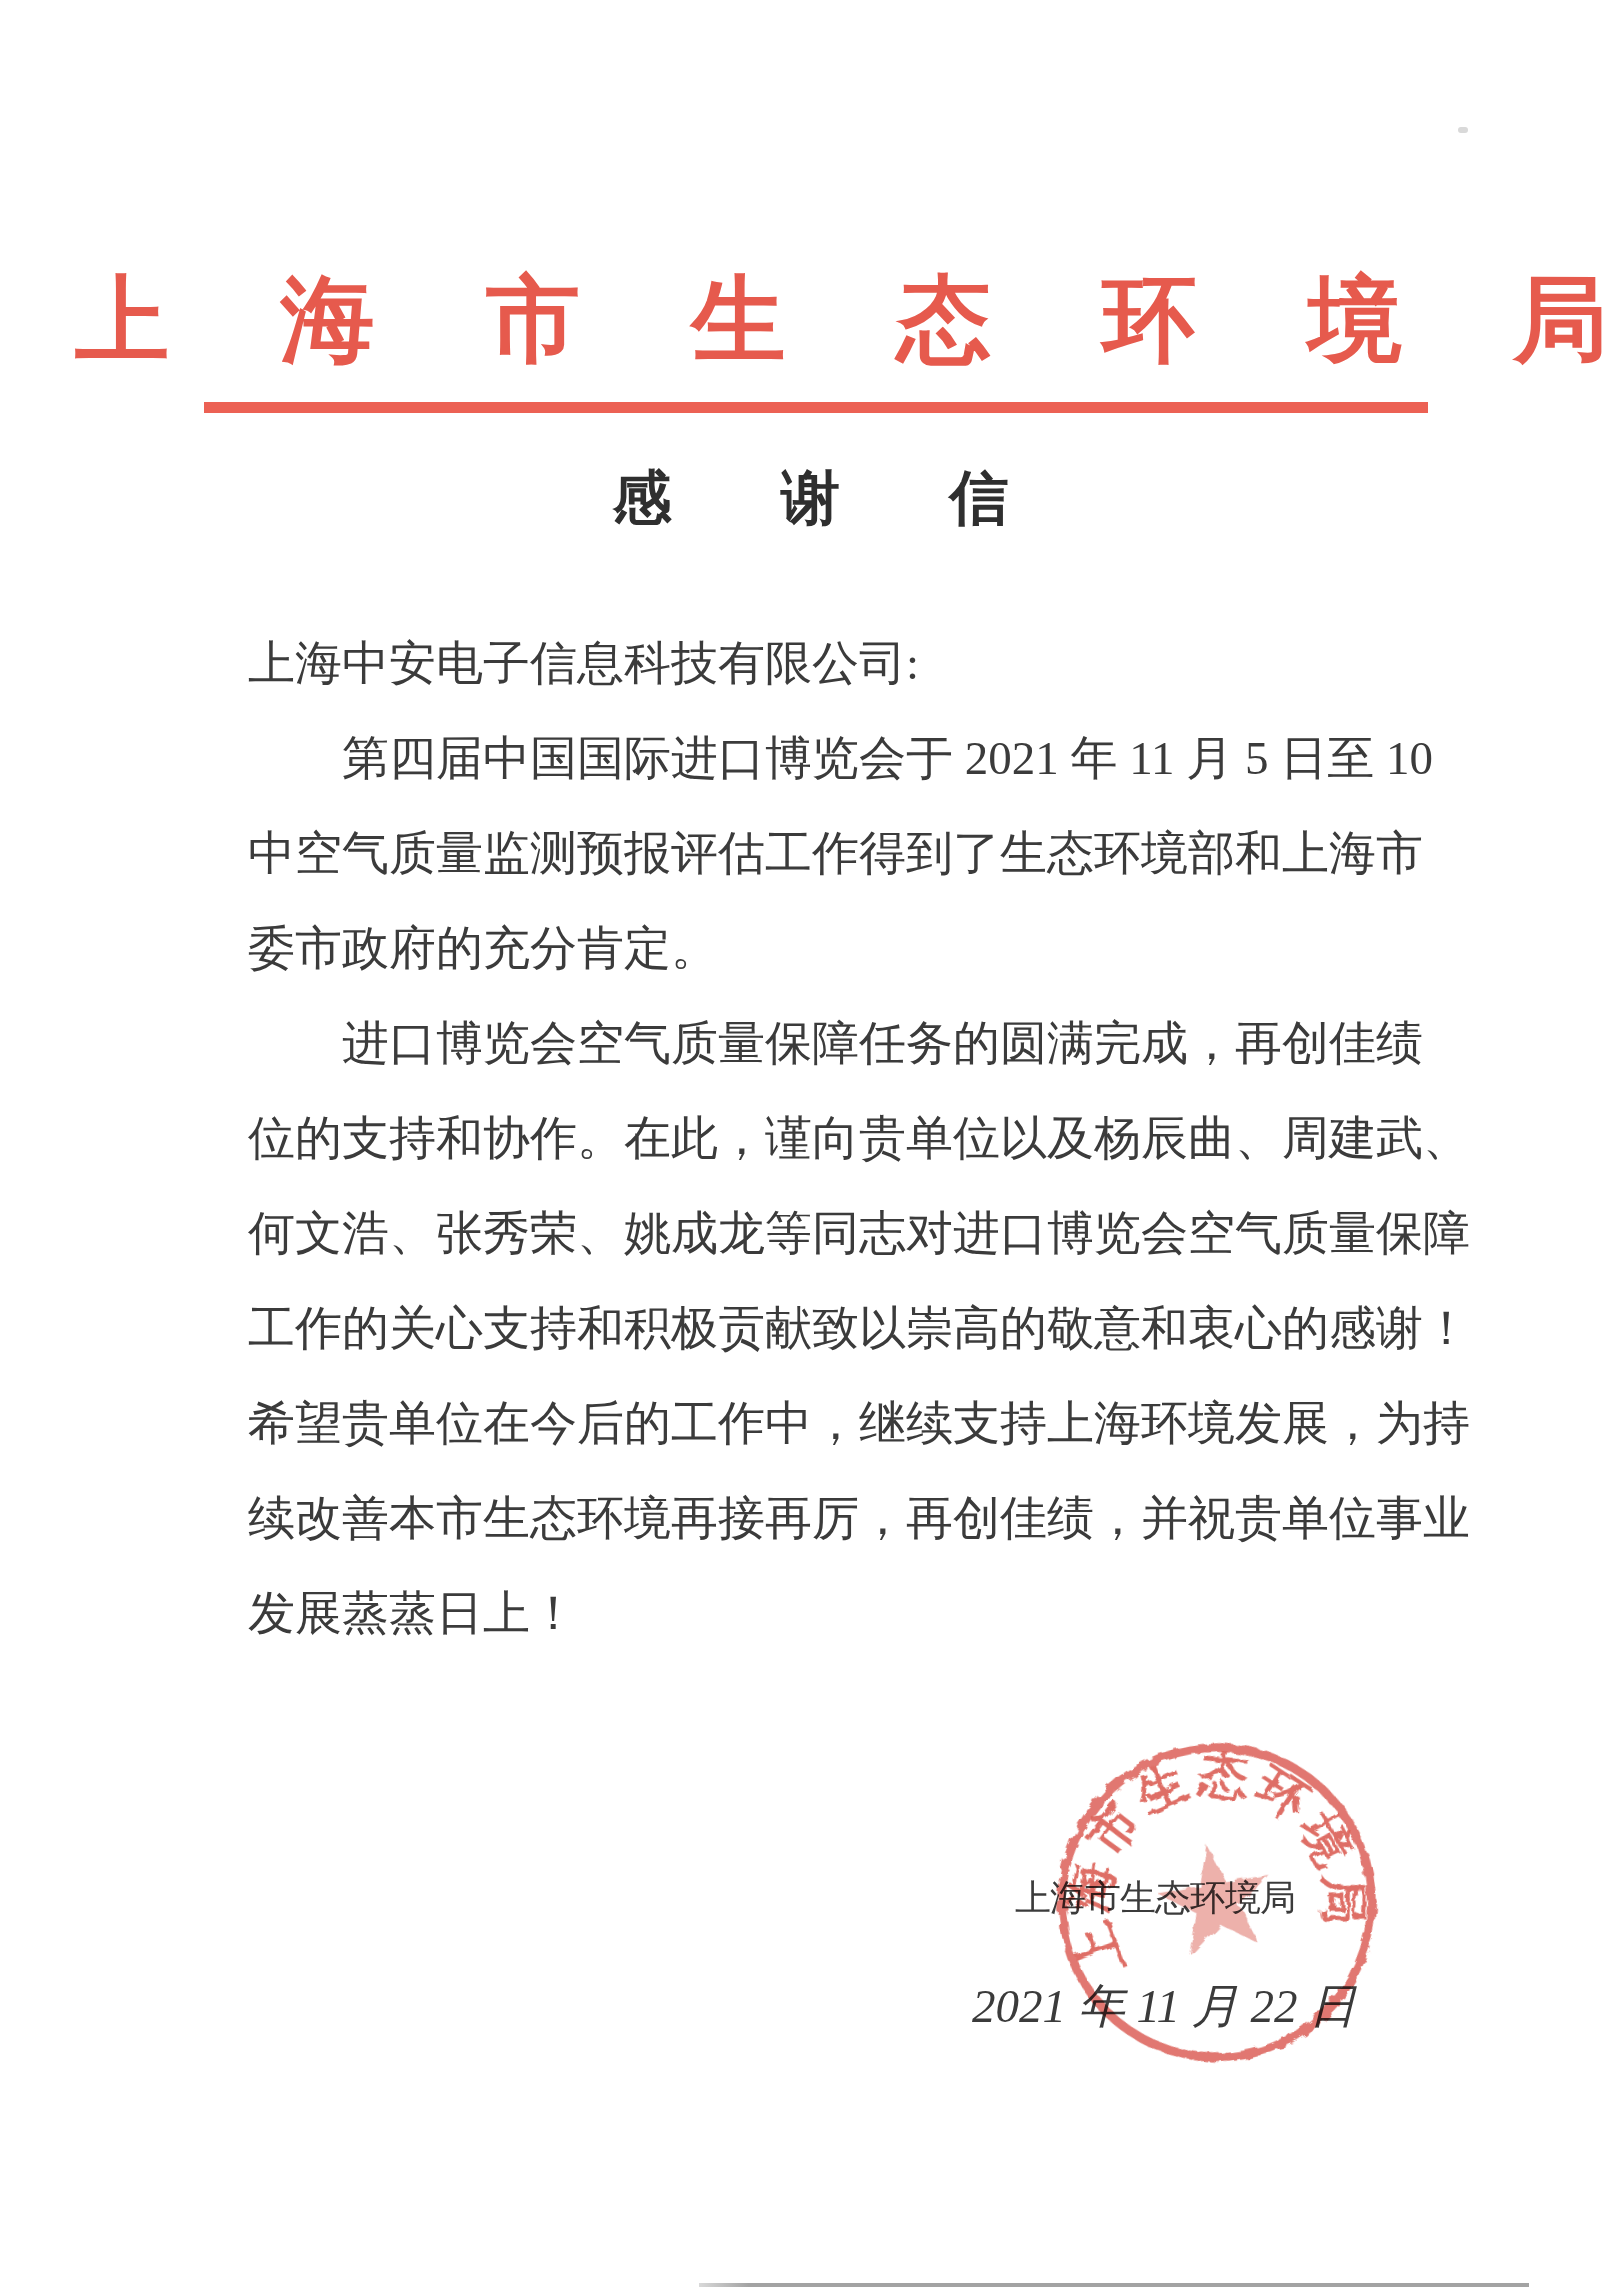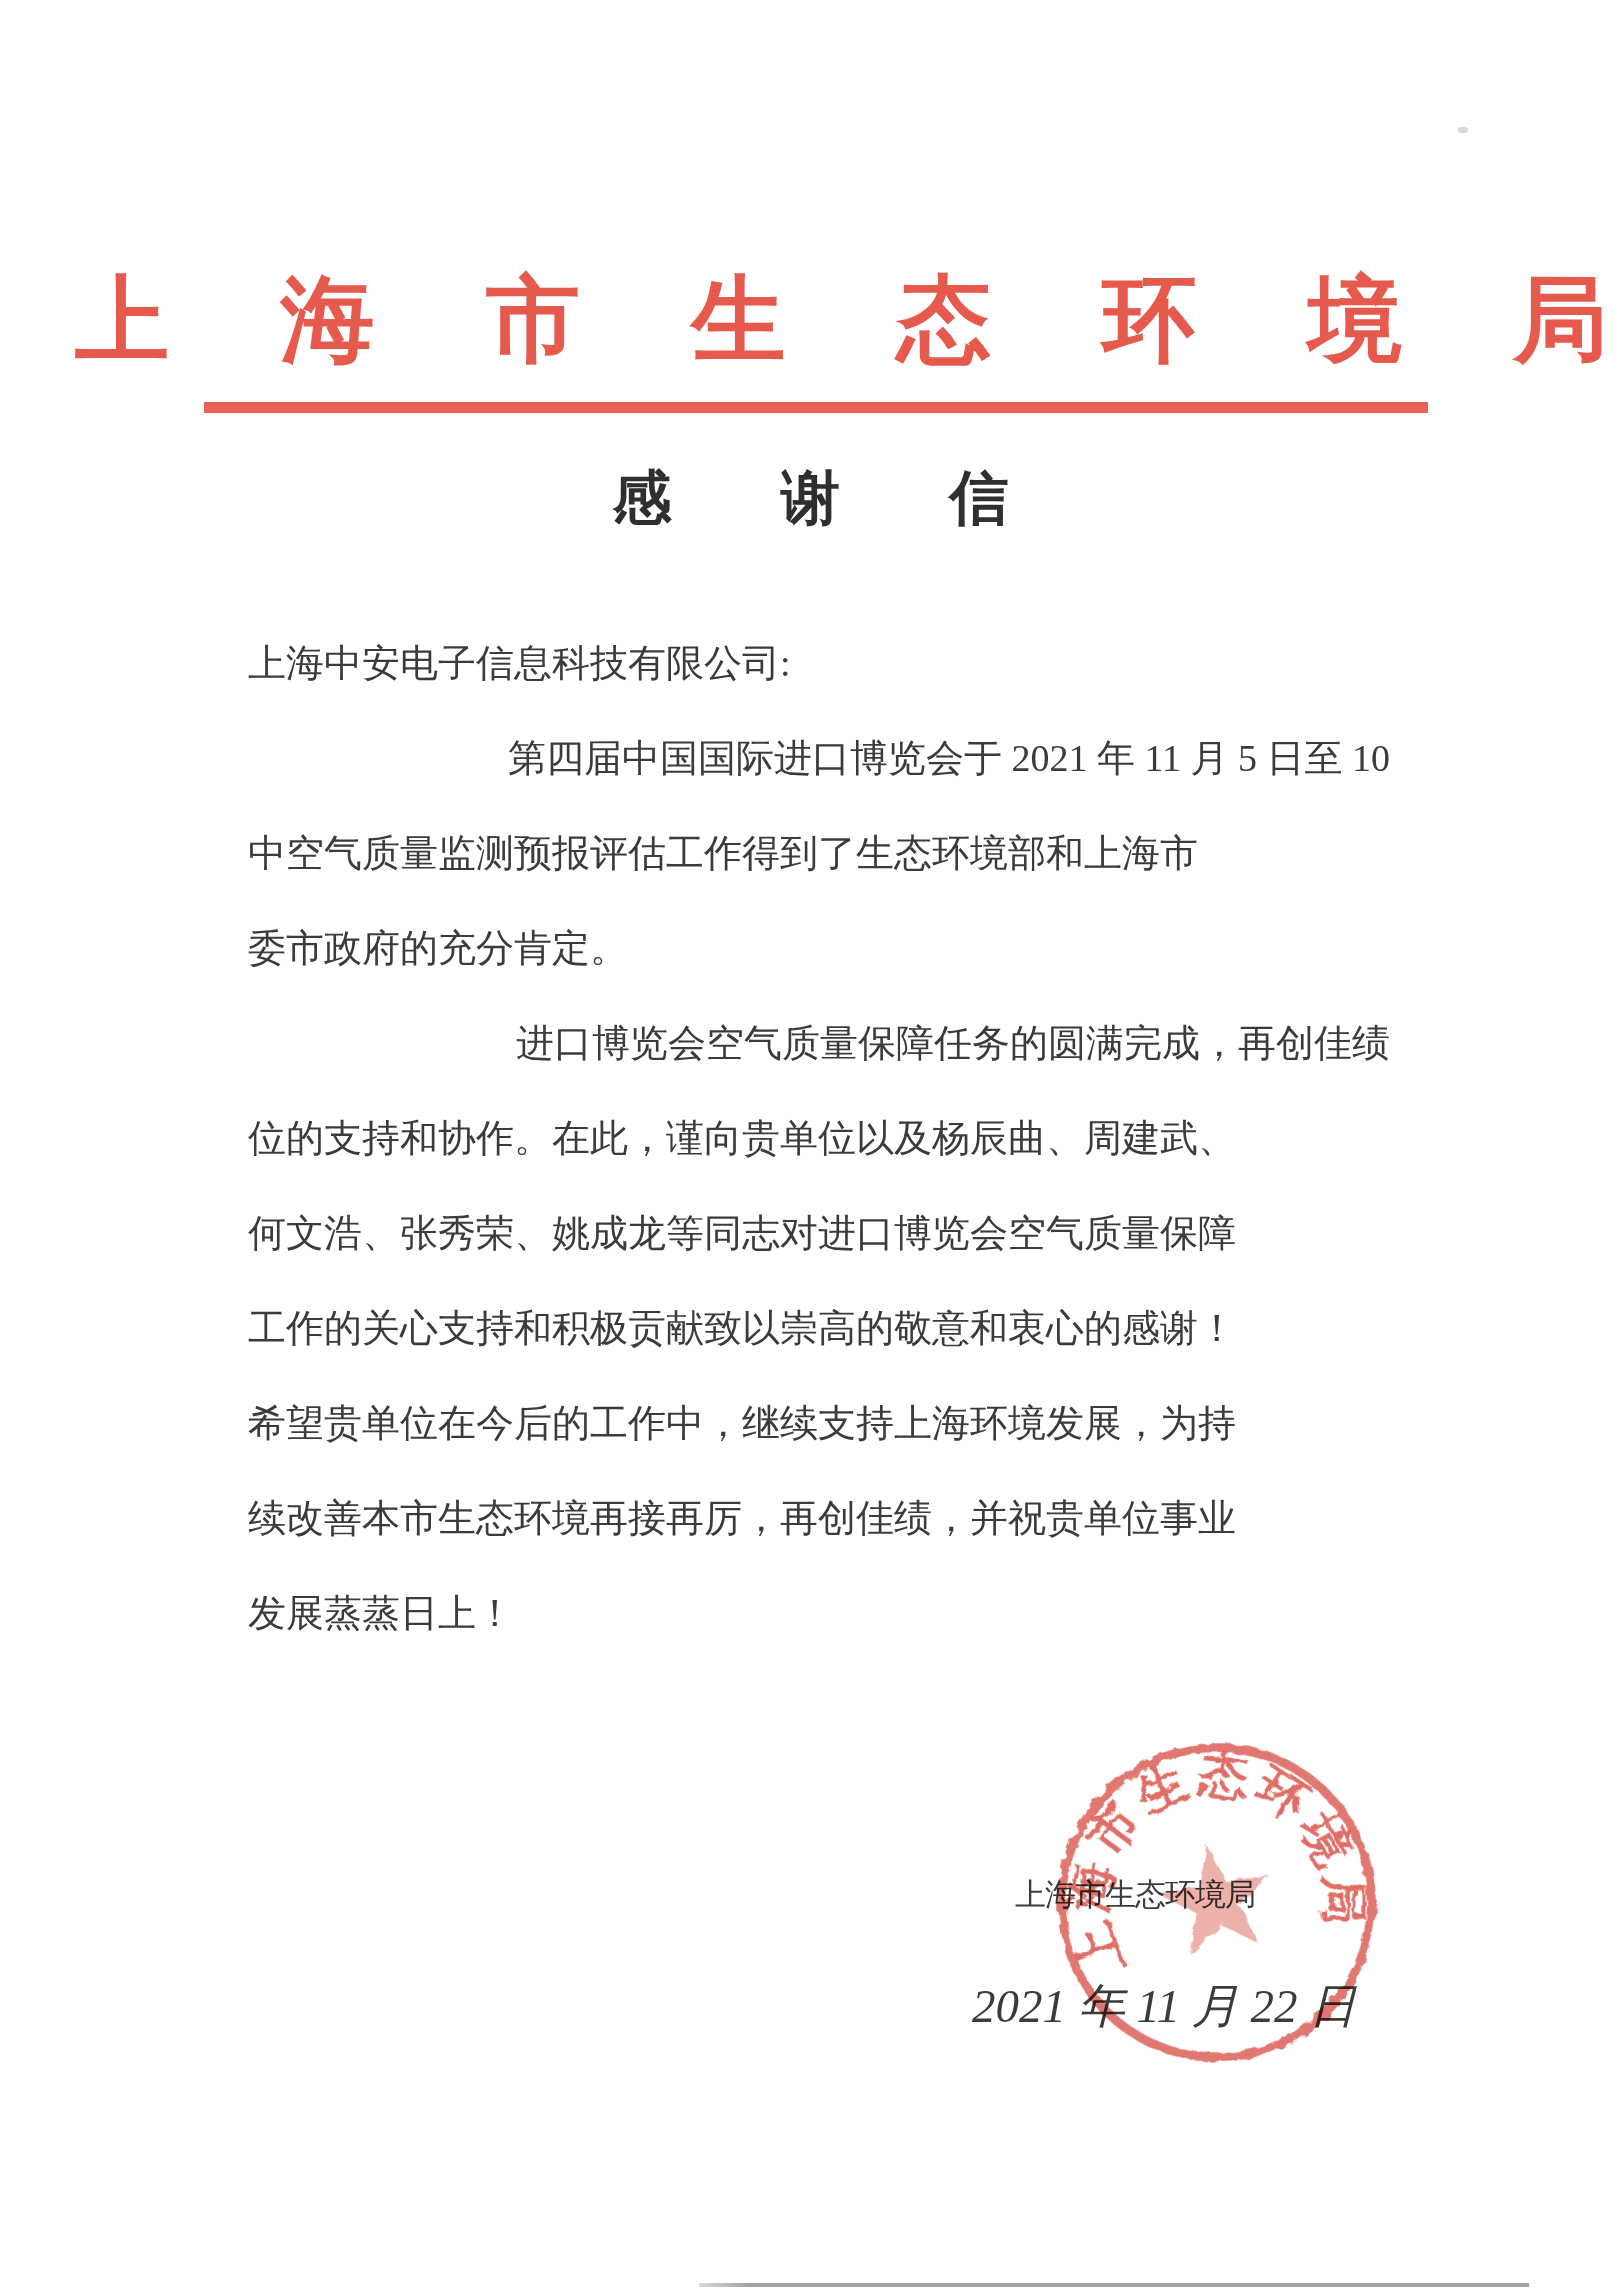--- a/index.html
+++ b/index.html
@@ -48,36 +48,36 @@
     font-weight:bold;
     letter-spacing:37px;
     color:#2f2f2f;
     white-space:nowrap;
     font-family:Liberation Mono, monospace;
   }
   .body-lines{
     position:absolute;
     left:248px;top:616px;
     width:1142px;
-    font-size:38px;
+    font-size:47px;
     line-height:95px;
     color:var(--text-color);
   }
   .body-lines .line{
     white-space:nowrap;
     height:95px;
   }
   .body-lines .line.indent{
     text-indent:2em;
     text-align:right;
   }
   .signature{
     position:absolute;
     left:1015px;top:1874px;
-    font-size:31px;
+    font-size:36px;
     color:var(--text-color);
     letter-spacing:-1px;
     white-space:nowrap;
   }
   .sign-date{
     position:absolute;
     left:972px;top:1975px;
     font-size:47px;
     color:var(--text-color);
     white-space:nowrap;

